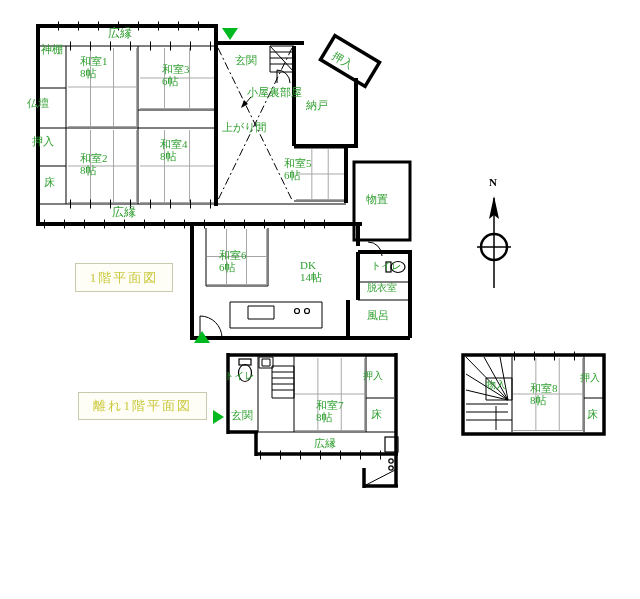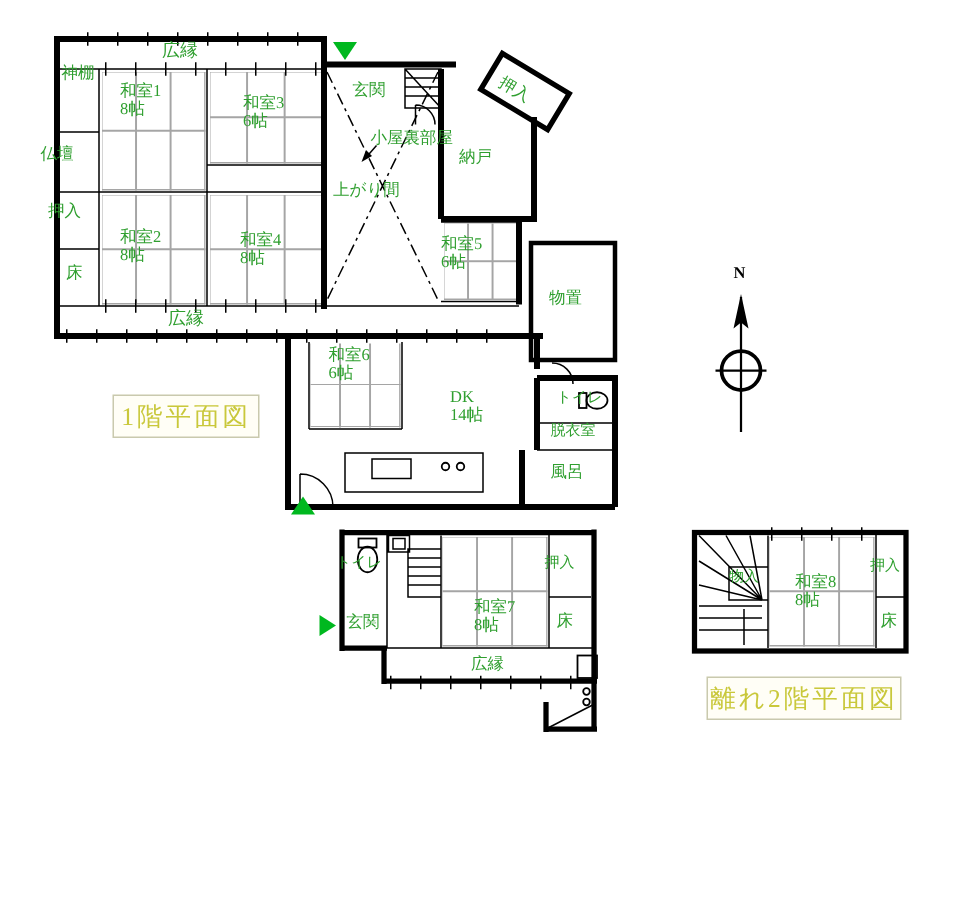--- a/index.html
+++ b/index.html
@@ -10,21 +10,21 @@
     background-image:linear-gradient(to right,#8f8f8f 1px,transparent 1px),
                      linear-gradient(to bottom,#8f8f8f 1px,transparent 1px);
     background-size:33.4% 50%;background-position:-1px -1px;opacity:.8;}
   .lbl{position:absolute;z-index:3;color:#2f9f2f;font-size:11px;line-height:1.05;
        white-space:nowrap;letter-spacing:0px;}
   .lbl .sz{display:block;}
   .sm{font-size:10px;}
   .big{font-size:12px;}
   .rot{transform:rotate(31deg);transform-origin:left top;}
   .tbox{position:absolute;z-index:3;border:1px solid #c9c9ae;background:#fffef6;
-        color:#c9c83b;font-size:17px;letter-spacing:2px;text-align:center;
+        color:#c9c83b;font-size:13px;letter-spacing:2px;text-align:center;
         display:flex;align-items:center;justify-content:center;white-space:nowrap;}
   .north{position:absolute;z-index:3;color:#000;font-size:11px;font-weight:bold;}
 </style>
 </head>
 <body>
 
 <div id="canvas">
 
   <div class="tatami" style="left:68px;top:48px;width:69px;height:79px"></div>
   <div class="tatami" style="left:140px;top:48px;width:75px;height:61px"></div>
@@ -132,38 +132,38 @@
     <span class="sz">8帖</span>
   </div>
   <div class="lbl" style="left:162px;top:64px">
     <span>和室3</span>
     <span class="sz">6帖</span>
   </div>
   <div class="lbl" style="left:80px;top:153px">
     <span>和室2</span>
     <span class="sz">8帖</span>
   </div>
-  <div class="lbl" style="left:160px;top:155px">
+  <div class="lbl" style="left:160px;top:139px">
     <span>和室4</span>
     <span class="sz">8帖</span>
   </div>
 
   <div class="lbl big" style="left:112px;top:206px">広縁</div>
   <div class="lbl" style="left:235px;top:55px">玄関</div>
   <div class="lbl" style="left:247px;top:87px">小屋裏部屋</div>
   <div class="lbl" style="left:222px;top:122px">上がり間</div>
   <div class="lbl" style="left:306px;top:100px">納戸</div>
   <div class="lbl rot" style="left:336px;top:50px">押入</div>
 
-  <div class="lbl" style="left:294px;top:158px">
+  <div class="lbl" style="left:284px;top:158px">
     <span>和室5</span>
     <span class="sz">6帖</span>
   </div>
   <div class="lbl" style="left:366px;top:194px">物置</div>
-  <div class="lbl" style="left:219px;top:232px">
+  <div class="lbl" style="left:219px;top:250px">
     <span>和室6</span>
     <span class="sz">6帖</span>
   </div>
   <div class="lbl" style="left:300px;top:260px">
     <span>DK</span>
     <span class="sz">14帖</span>
   </div>
   <div class="lbl sm" style="left:371px;top:261px">トイレ</div>
   <div class="lbl sm" style="left:367px;top:283px">脱衣室</div>
   <div class="lbl" style="left:367px;top:310px">風呂</div>
@@ -180,16 +180,16 @@
 
   <div class="lbl sm" style="left:486px;top:380px">物入</div>
   <div class="lbl" style="left:530px;top:383px">
     <span>和室8</span>
     <span class="sz">8帖</span>
   </div>
   <div class="lbl sm" style="left:580px;top:373px">押入</div>
   <div class="lbl" style="left:587px;top:409px">床</div>
 
   <div class="tbox" style="left:75px;top:263px;width:96px;height:27px">1階平面図</div>
-  <div class="tbox" style="left:471px;top:451px;width:128px;height:27px">離れ2階平面図</div>
+  <div class="tbox" style="left:78px;top:392px;width:127px;height:26px">離れ1階平面図</div>
 
   <div class="north" style="left:489px;top:176px">N</div>
 </div>
 
 </body></html>

